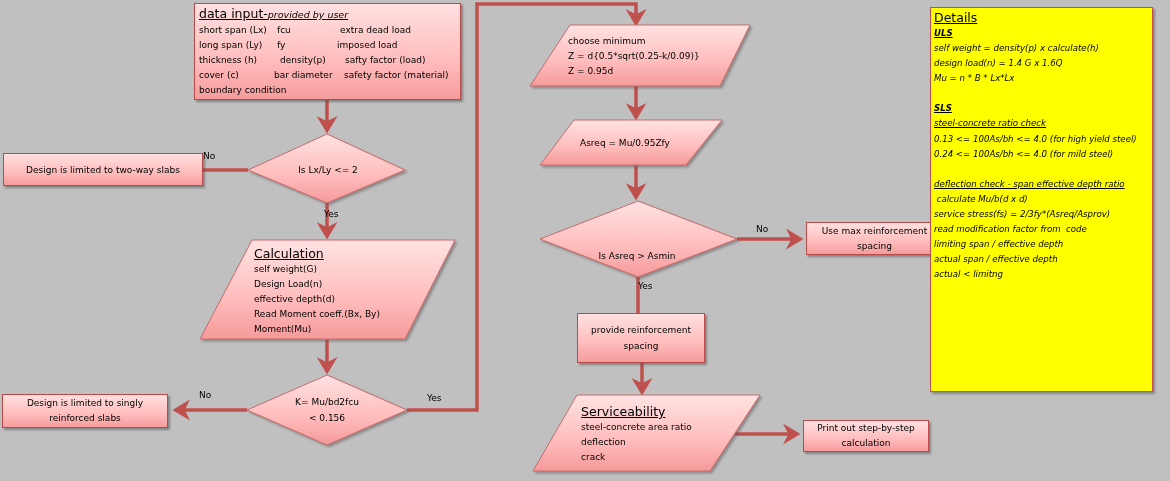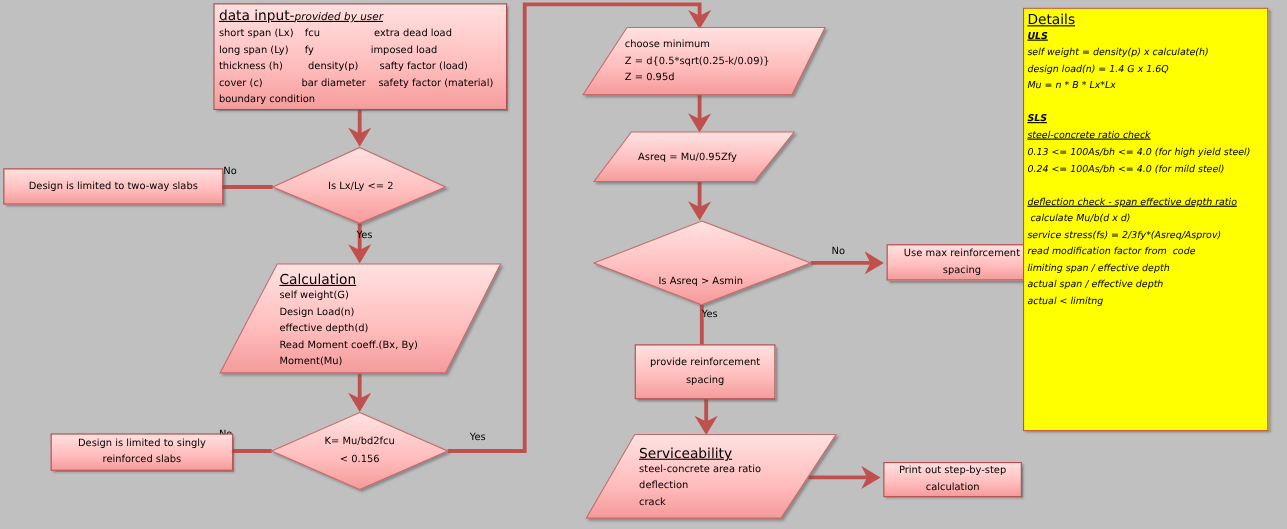--- a/index.html
+++ b/index.html
@@ -115,21 +115,21 @@
   <div>Moment(Mu)</div>
 </div>
 
 <div class="abs ctr" style="left:267px;top:394px;width:120px;flex-direction:column;">
   <span>K= Mu/bd2fcu</span>
   <span>&lt; 0.156</span>
 </div>
 <div class="lbl" style="left:199px;top:390px;">No</div>
 <div class="lbl" style="left:427px;top:393px;">Yes</div>
 
-<div class="box ctr" style="left:2px;top:394px;width:166px;height:34px;flex-direction:column;line-height:15px;margin-left:44px;">
+<div class="box ctr" style="left:2px;top:394px;width:166px;height:34px;flex-direction:column;line-height:15px;">
   <span>Design is limited to singly</span>
   <span>reinforced slabs</span>
 </div>
 
 <div class="abs lines" style="left:568px;top:34px;">
   <div>choose minimum</div>
   <div>Z = d{0.5*sqrt(0.25-k/0.09)}</div>
   <div>Z = 0.95d</div>
 </div>
 

